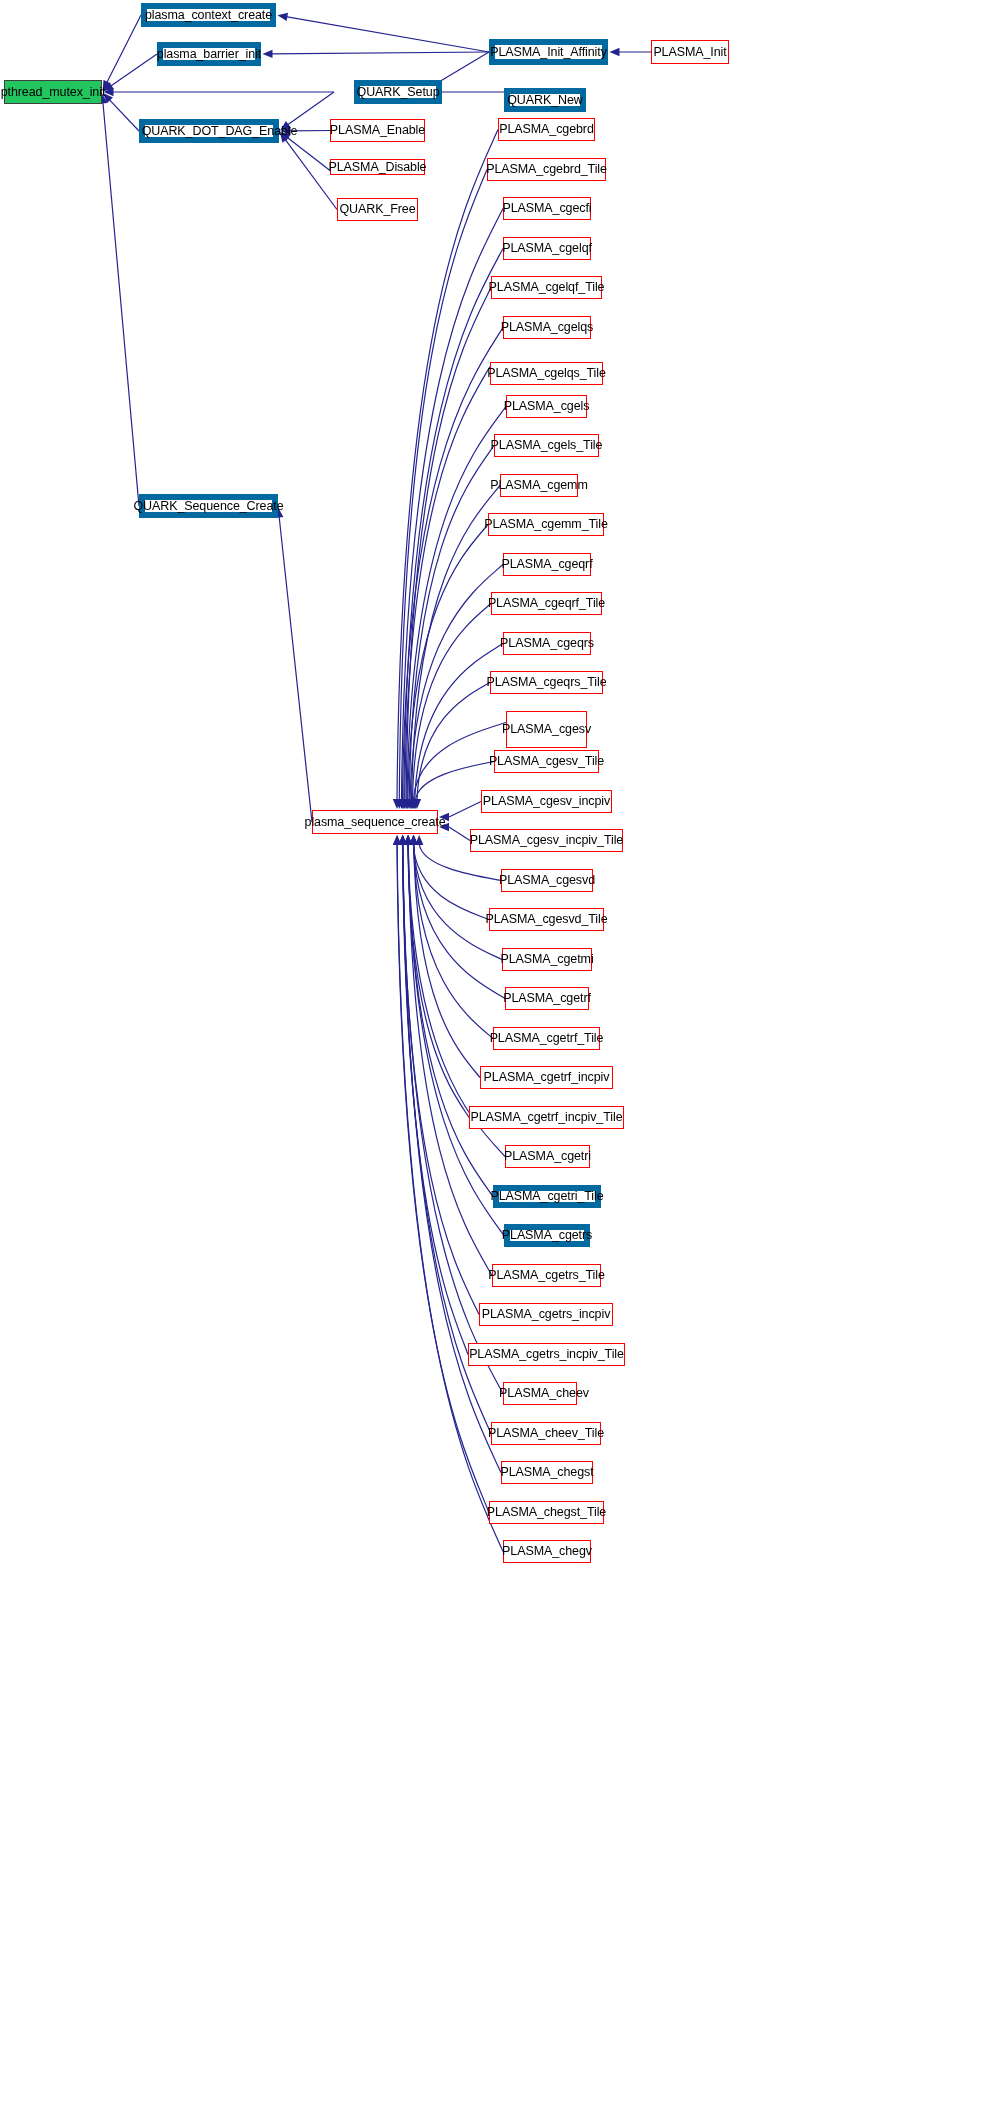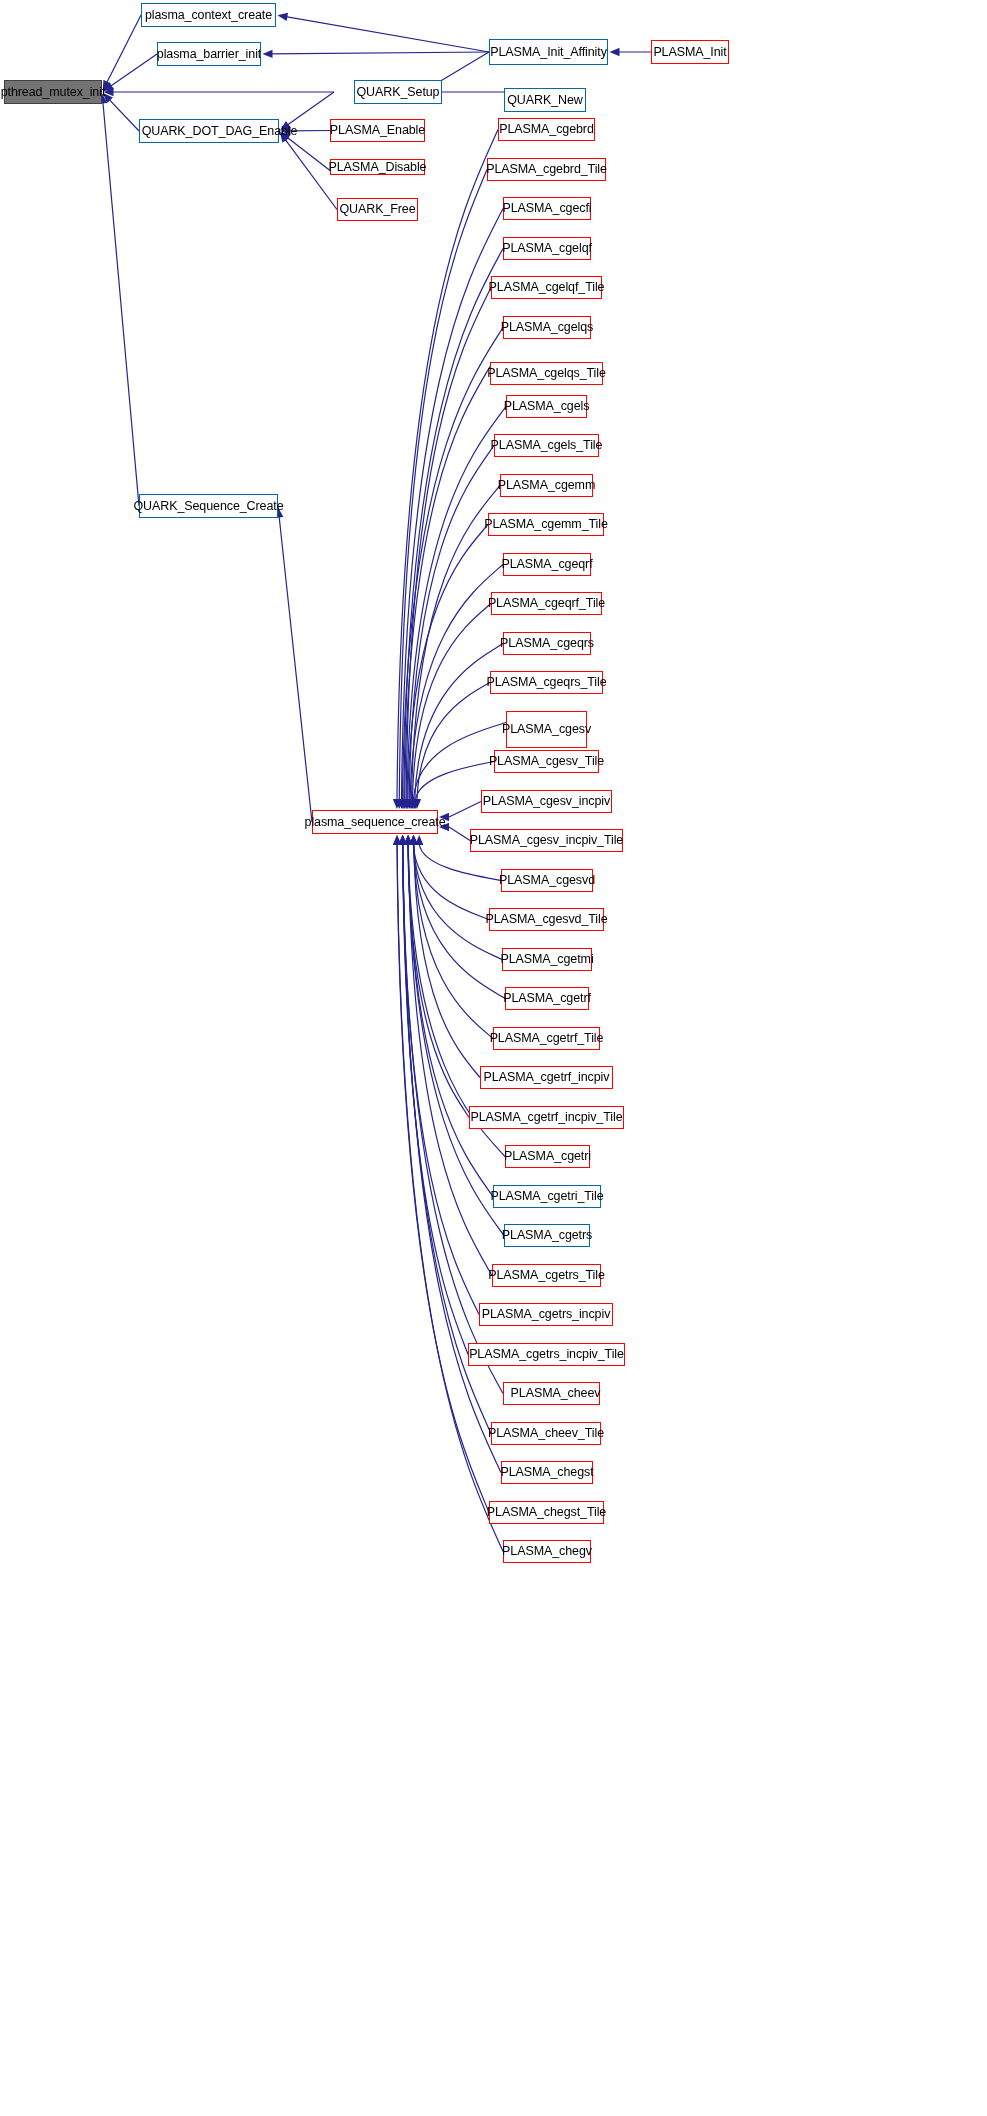--- a/index.html
+++ b/index.html
@@ -25,22 +25,22 @@
     justify-content:center;
     white-space:nowrap;
     font-size:12.5px;
     color:#000000;
     line-height:1;
     background:#ffffff;
     border:1px solid #ff0000;
     z-index:5;
     letter-spacing:-0.1px;
   }
-  .node.black{ border:1px solid #0369a1; }
-  .node.root{ border:1px solid #404040; background:#737373; }
+  .node.black{ border:6px solid #0369a1; }
+  .node.root{ border:1px solid #404040; background:#22c55e; }
 </style>
 </head>
 <body>
 
 <div id="canvas">
   <svg id="edges" viewBox="0 0 987 2116">
       <line x1="141" y1="15" x2="105.84065587938996" y2="84.41716659710188" stroke="#24248f" stroke-width="1.2"></line>
       <polygon points="102.68,90.66 110.94,83.64 103.45,79.84" fill="#24248f"></polygon>
       <line x1="157" y1="54" x2="108.99320787379278" y2="87.16832910537953" stroke="#24248f" stroke-width="1.2"></line>
       <polygon points="103.23,91.15 113.85,88.92 109.07,82.01" fill="#24248f"></polygon>
@@ -205,21 +205,21 @@
       </div>
       <div class="node " style="left: 490px; top: 355px; width: 113px; height: 23px; margin-top: 7px;">
         <span>PLASMA_cgelqs_Tile</span>
       </div>
       <div class="node " style="left: 506px; top: 395px; width: 81px; height: 23px;">
         <span>PLASMA_cgels</span>
       </div>
       <div class="node " style="left: 494px; top: 434px; width: 105px; height: 23px;">
         <span>PLASMA_cgels_Tile</span>
       </div>
-      <div class="node " style="left: 500px; top: 474px; width: 93px; height: 23px;">
+      <div class="node " style="left: 500px; top: 474px; width: 78px; height: 23px;">
         <span>PLASMA_cgemm</span>
       </div>
       <div class="node " style="left: 488px; top: 513px; width: 116px; height: 23px;">
         <span>PLASMA_cgemm_Tile</span>
       </div>
       <div class="node " style="left: 503px; top: 553px; width: 88px; height: 23px;">
         <span>PLASMA_cgeqrf</span>
       </div>
       <div class="node " style="left: 491px; top: 592px; width: 111px; height: 23px;">
         <span>PLASMA_cgeqrf_Tile</span>
@@ -274,21 +274,21 @@
       </div>
       <div class="node " style="left: 492px; top: 1264px; width: 109px; height: 23px;">
         <span>PLASMA_cgetrs_Tile</span>
       </div>
       <div class="node " style="left: 479px; top: 1303px; width: 134px; height: 23px;">
         <span>PLASMA_cgetrs_incpiv</span>
       </div>
       <div class="node " style="left: 468px; top: 1343px; width: 157px; height: 23px;">
         <span>PLASMA_cgetrs_incpiv_Tile</span>
       </div>
-      <div class="node " style="left: 503px; top: 1382px; width: 97px; height: 23px; padding-left: 8px;">
+      <div class="node " style="left: 503px; top: 1382px; width: 74px; height: 23px; padding-left: 8px;">
         <span>PLASMA_cheev</span>
       </div>
       <div class="node " style="left: 491px; top: 1422px; width: 110px; height: 23px;">
         <span>PLASMA_cheev_Tile</span>
       </div>
       <div class="node " style="left: 501px; top: 1461px; width: 92px; height: 23px; text-align: center;">
         <span>PLASMA_chegst</span>
       </div>
       <div class="node " style="left: 489px; top: 1501px; width: 115px; height: 23px;">
         <span>PLASMA_chegst_Tile</span>

